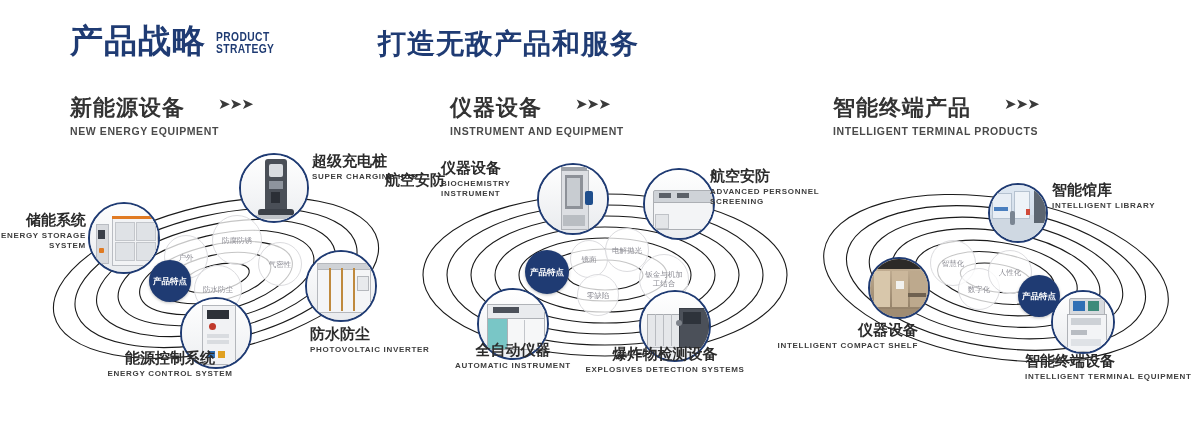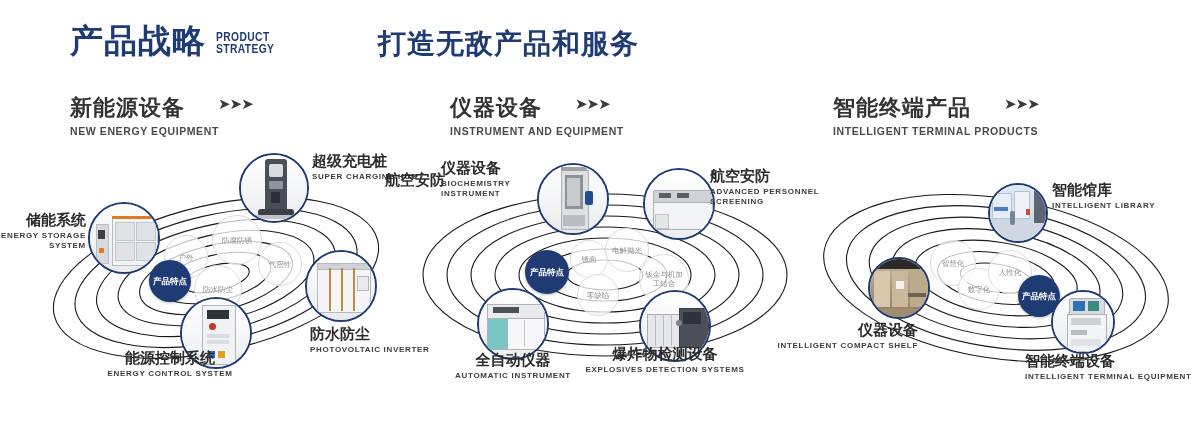--- a/index.html
+++ b/index.html
@@ -258,21 +258,21 @@
 
     <div class="node" style="left:72px;top:138px;width:72px;height:72px;">
       <div class="mock" style="background:linear-gradient(#ffffff,#eceef1);">
         <i style="left:8px;top:14px;width:56px;height:14px;background:#e9ebee;border:1px solid #b0b3b8;"></i>
         <i style="left:14px;top:17px;width:26px;height:6px;background:#4c515a;"></i>
         <i style="left:8px;top:28px;width:20px;height:30px;background:#79c6c6;border:1px solid #aeb1b6;"></i>
         <i style="left:28px;top:28px;width:36px;height:30px;background:#f6f7f8;border:1px solid #aeb1b6;"></i>
         <i style="left:45px;top:30px;width:1px;height:26px;background:#c3c6cb;"></i>
       </div>
     </div>
-    <div class="cap c" style="left:18px;top:192px;width:180px;margin-top:10px;">
+    <div class="cap c" style="left:18px;top:192px;width:180px;">
       <div class="cn">全自动仪器</div>
       <div class="en">AUTOMATIC INSTRUMENT</div>
     </div>
 
     <div class="node" style="left:234px;top:140px;width:72px;height:72px;">
       <div class="mock" style="background:linear-gradient(#ffffff,#eceef1);">
         <i style="left:6px;top:22px;width:32px;height:32px;background:#e5e7ea;border:1px solid #a9acb1;"></i>
         <i style="left:14px;top:22px;width:1px;height:32px;background:#b9bcc1;"></i>
         <i style="left:22px;top:22px;width:1px;height:32px;background:#b9bcc1;"></i>
         <i style="left:30px;top:22px;width:1px;height:32px;background:#b9bcc1;"></i>

